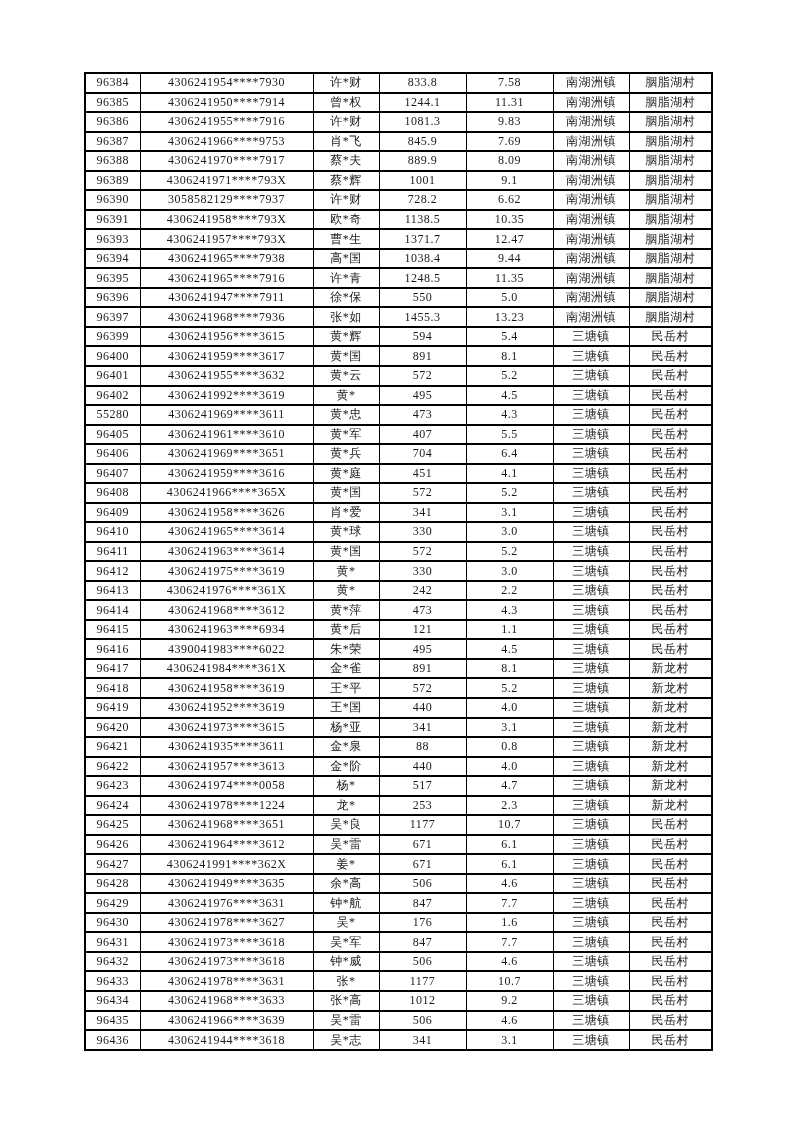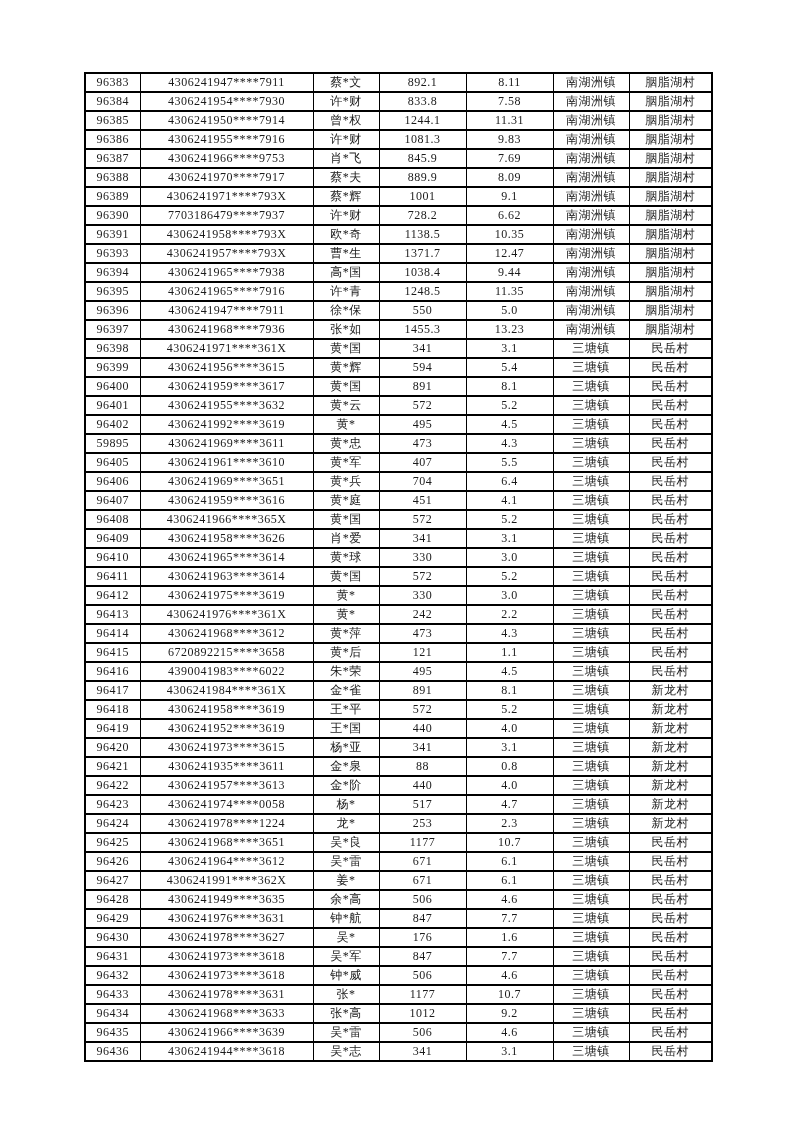--- a/index.html
+++ b/index.html
@@ -50,29 +50,20 @@
       <col style="width:55px">
       <col style="width:173px">
       <col style="width:66px">
       <col style="width:87px">
       <col style="width:87px">
       <col style="width:76px">
       <col style="width:83px">
     </colgroup>
     <tbody>
         <tr>
-          <td>96383</td>
-          <td>4306241947****7911</td>
-          <td>蔡*文</td>
-          <td>892.1</td>
-          <td>8.11</td>
-          <td>南湖洲镇</td>
-          <td>胭脂湖村</td>
-        </tr>
-        <tr>
           <td>96384</td>
           <td>4306241954****7930</td>
           <td>许*财</td>
           <td>833.8</td>
           <td>7.58</td>
           <td>南湖洲镇</td>
           <td>胭脂湖村</td>
         </tr>
         <tr>
           <td>96385</td>
@@ -114,21 +105,21 @@
           <td>96389</td>
           <td>4306241971****793X</td>
           <td>蔡*辉</td>
           <td>1001</td>
           <td>9.1</td>
           <td>南湖洲镇</td>
           <td>胭脂湖村</td>
         </tr>
         <tr>
           <td>96390</td>
-          <td>7703186479****7937</td>
+          <td>3058582129****7937</td>
           <td>许*财</td>
           <td>728.2</td>
           <td>6.62</td>
           <td>南湖洲镇</td>
           <td>胭脂湖村</td>
         </tr>
         <tr>
           <td>96391</td>
           <td>4306241958****793X</td>
           <td>欧*奇</td>
@@ -176,29 +167,20 @@
         <tr>
           <td>96397</td>
           <td>4306241968****7936</td>
           <td>张*如</td>
           <td>1455.3</td>
           <td>13.23</td>
           <td>南湖洲镇</td>
           <td>胭脂湖村</td>
         </tr>
         <tr>
-          <td>96398</td>
-          <td>4306241971****361X</td>
-          <td>黄*国</td>
-          <td>341</td>
-          <td>3.1</td>
-          <td>三塘镇</td>
-          <td>民岳村</td>
-        </tr>
-        <tr>
           <td>96399</td>
           <td>4306241956****3615</td>
           <td>黄*辉</td>
           <td>594</td>
           <td>5.4</td>
           <td>三塘镇</td>
           <td>民岳村</td>
         </tr>
         <tr>
           <td>96400</td>
@@ -221,21 +203,21 @@
         <tr>
           <td>96402</td>
           <td>4306241992****3619</td>
           <td>黄*</td>
           <td>495</td>
           <td>4.5</td>
           <td>三塘镇</td>
           <td>民岳村</td>
         </tr>
         <tr>
-          <td>59895</td>
+          <td>55280</td>
           <td>4306241969****3611</td>
           <td>黄*忠</td>
           <td>473</td>
           <td>4.3</td>
           <td>三塘镇</td>
           <td>民岳村</td>
         </tr>
         <tr>
           <td>96405</td>
           <td>4306241961****3610</td>
@@ -321,21 +303,21 @@
           <td>96414</td>
           <td>4306241968****3612</td>
           <td>黄*萍</td>
           <td>473</td>
           <td>4.3</td>
           <td>三塘镇</td>
           <td>民岳村</td>
         </tr>
         <tr>
           <td>96415</td>
-          <td>6720892215****3658</td>
+          <td>4306241963****6934</td>
           <td>黄*后</td>
           <td>121</td>
           <td>1.1</td>
           <td>三塘镇</td>
           <td>民岳村</td>
         </tr>
         <tr>
           <td>96416</td>
           <td>4390041983****6022</td>
           <td>朱*荣</td>

